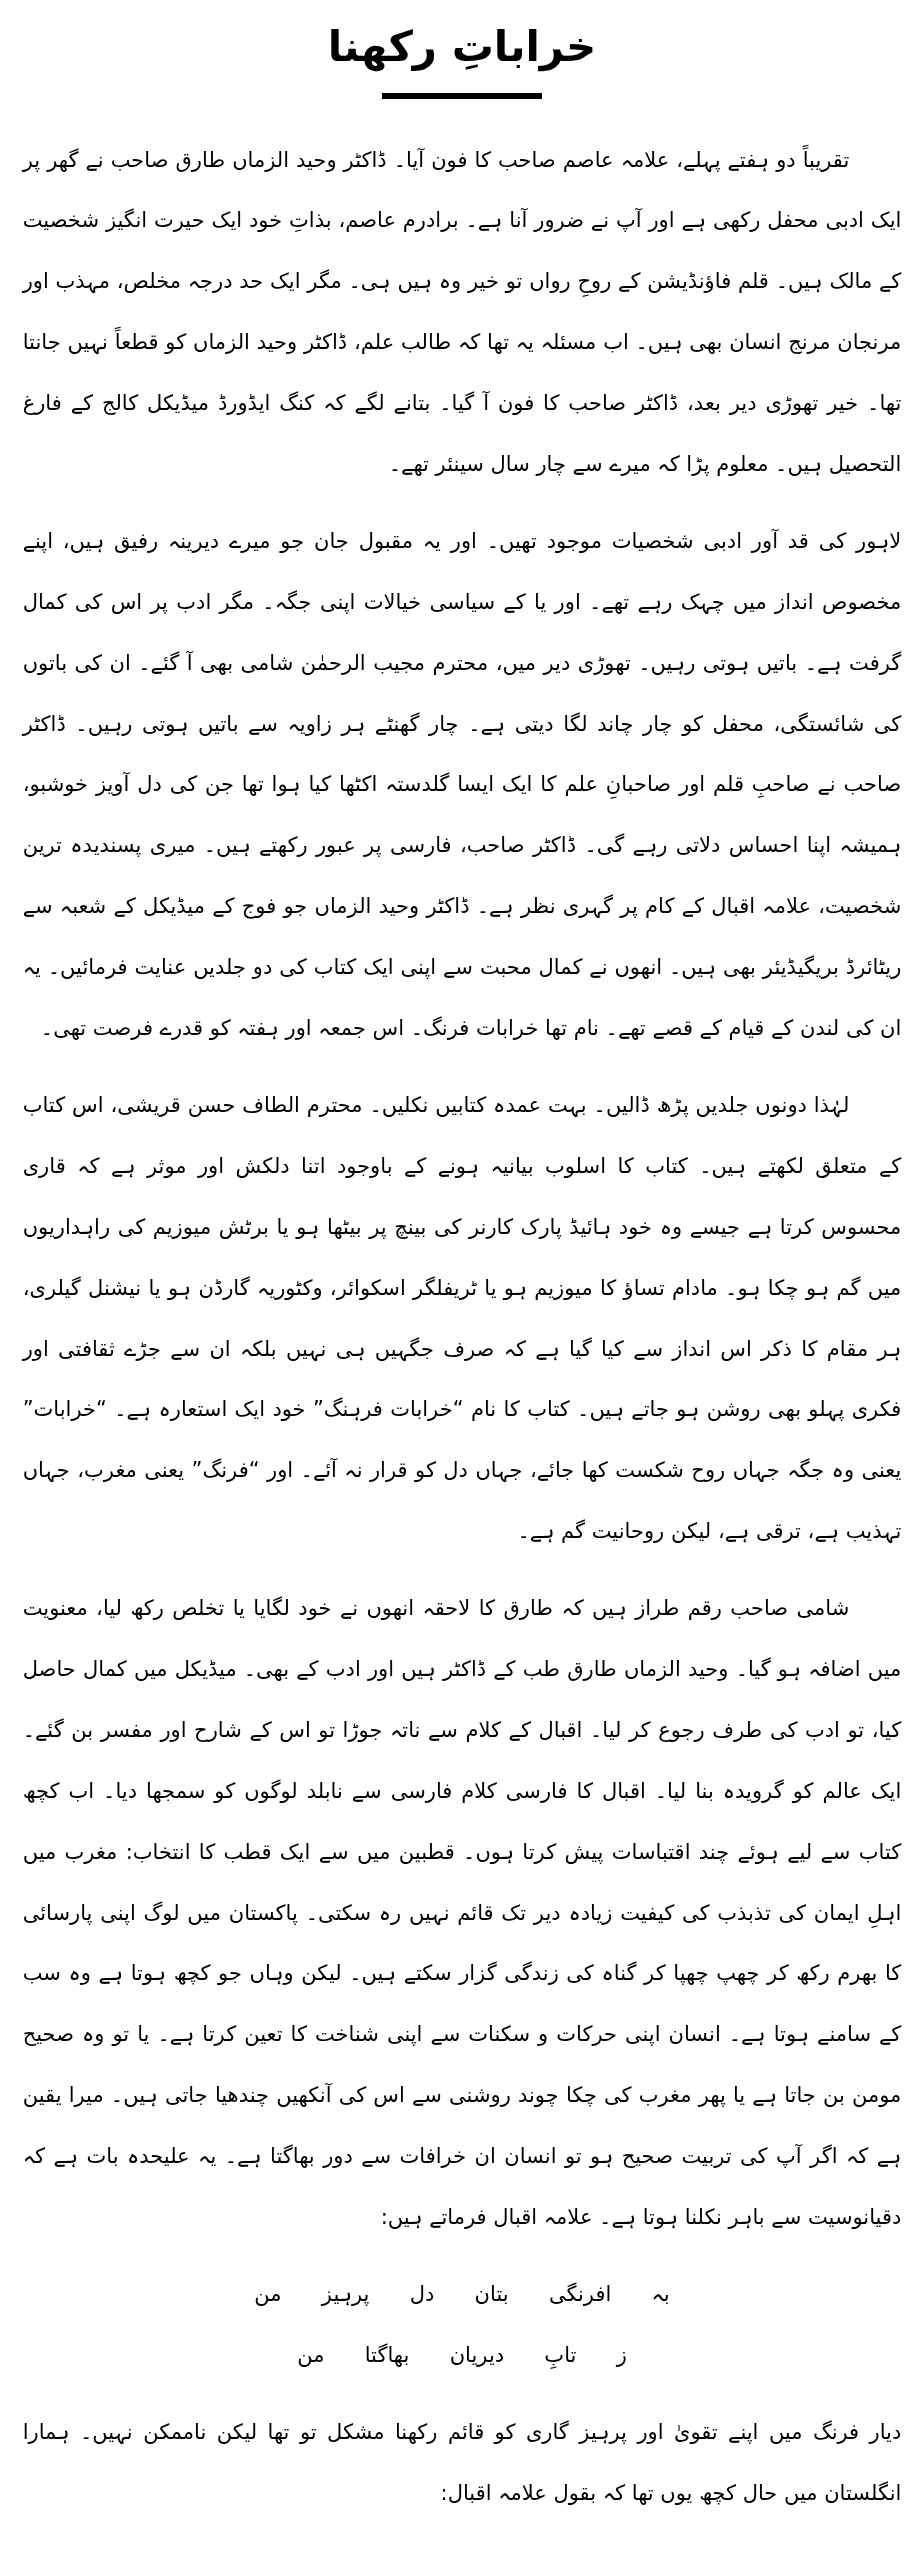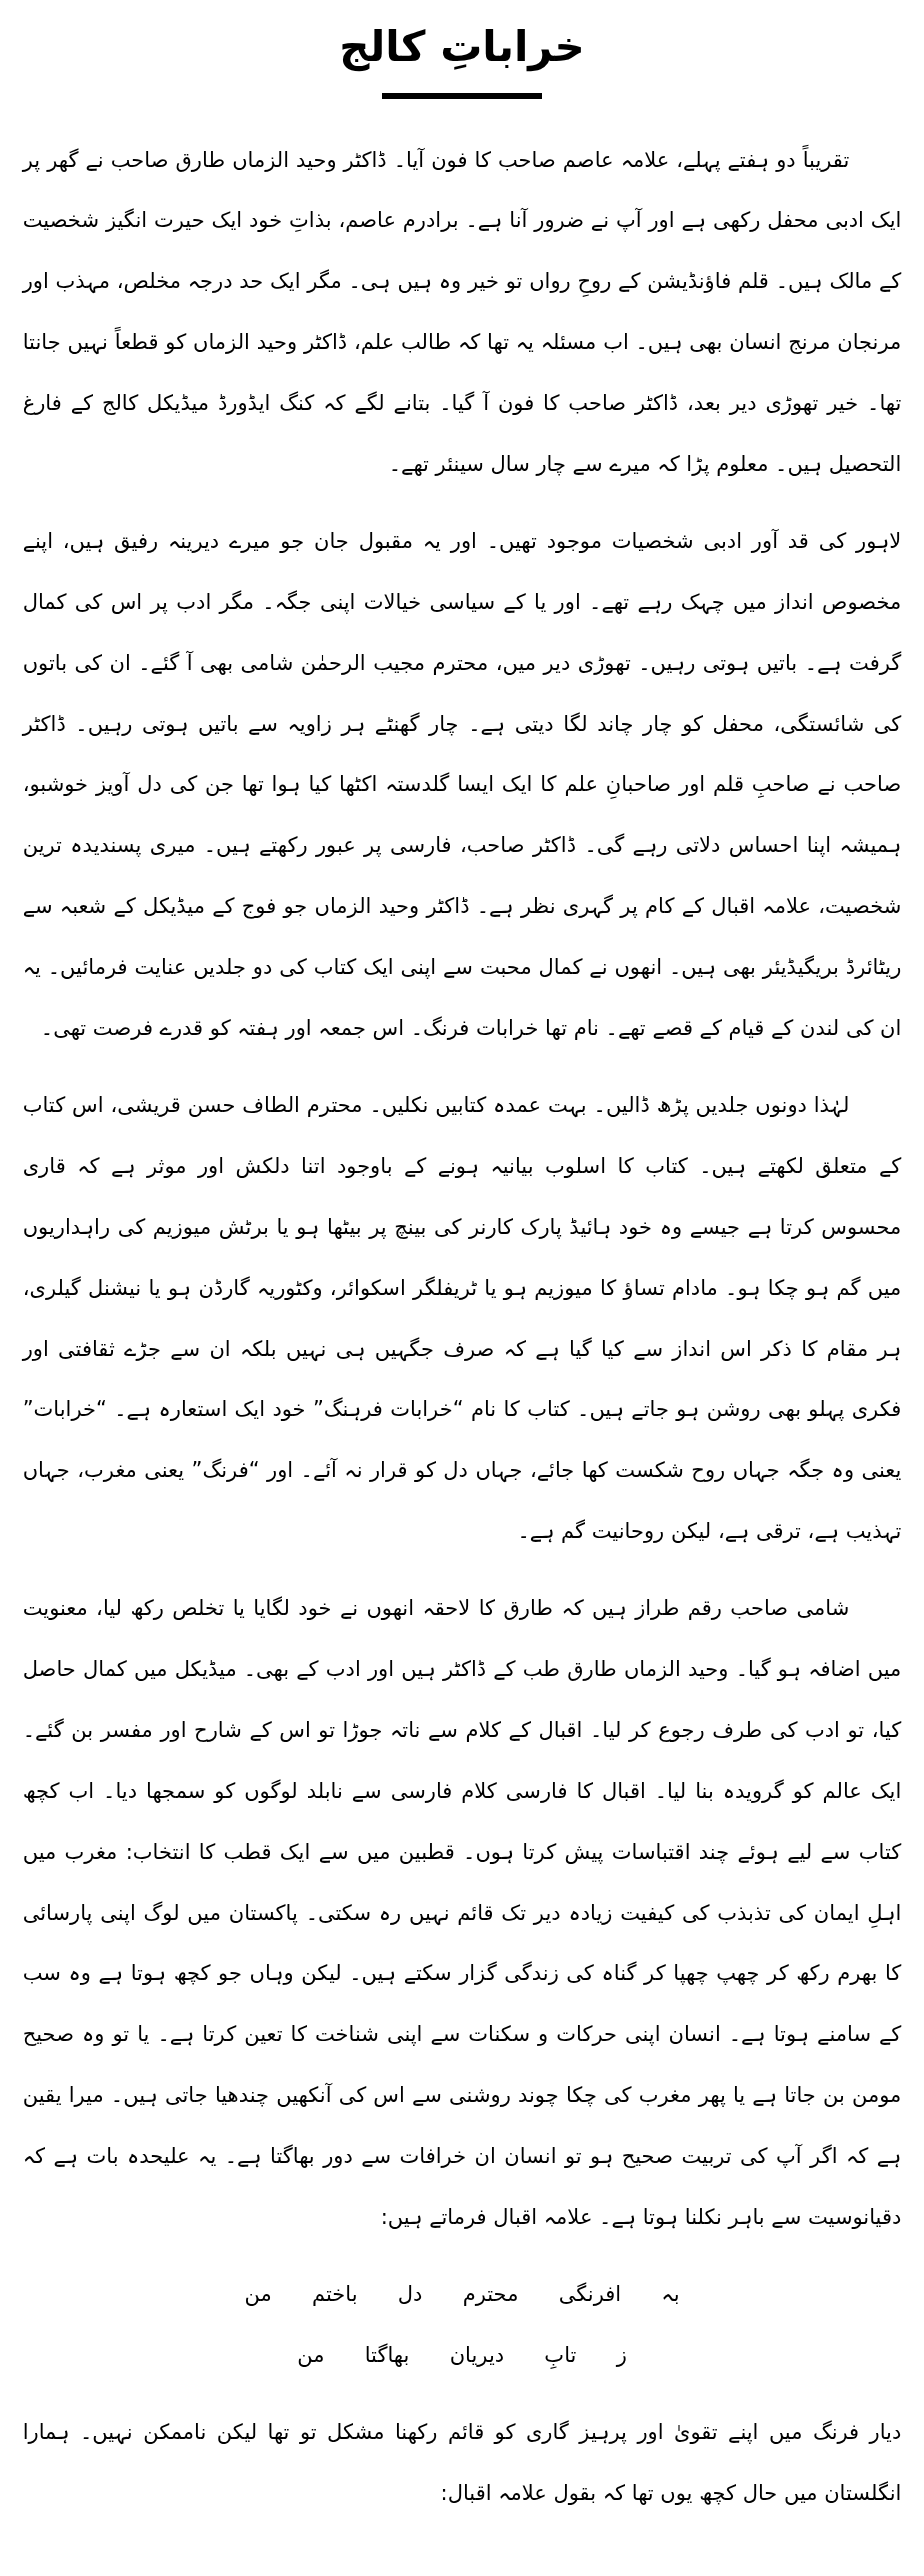--- a/index.html
+++ b/index.html
@@ -53,28 +53,28 @@
   .verse-line {
     text-align: center;
     word-spacing: 1.6em;
     white-space: nowrap;
   }
 </style>
 </head>
 <body>
 
 <div class="page">
-  <h1 class="title">خراباتِ کالج</h1>
+  <h1 class="title">خراباتِ رکھنا</h1>
   <div class="title-underline"></div>
 
   <div class="article-body" id="article-body">
       <p class="para indent">تقریباً دو ہفتے پہلے، علامہ عاصم صاحب کا فون آیا۔ ڈاکٹر وحید الزماں طارق صاحب نے گھر پر ایک ادبی محفل رکھی ہے اور آپ نے ضرور آنا ہے۔ برادرم عاصم، بذاتِ خود ایک حیرت انگیز شخصیت کے مالک ہیں۔ قلم فاؤنڈیشن کے روحِ رواں تو خیر وہ ہیں ہی۔ مگر ایک حد درجہ مخلص، مہذب اور مرنجان مرنج انسان بھی ہیں۔ اب مسئلہ یہ تھا کہ طالب علم، ڈاکٹر وحید الزماں کو قطعاً نہیں جانتا تھا۔ خیر تھوڑی دیر بعد، ڈاکٹر صاحب کا فون آ گیا۔ بتانے لگے کہ کنگ ایڈورڈ میڈیکل کالج کے فارغ التحصیل ہیں۔ معلوم پڑا کہ میرے سے چار سال سینئر تھے۔</p>
       <p class="para">لاہور کی قد آور ادبی شخصیات موجود تھیں۔ اور یہ مقبول جان جو میرے دیرینہ رفیق ہیں، اپنے مخصوص انداز میں چہک رہے تھے۔ اور یا کے سیاسی خیالات اپنی جگہ۔ مگر ادب پر اس کی کمال گرفت ہے۔ باتیں ہوتی رہیں۔ تھوڑی دیر میں، محترم مجیب الرحمٰن شامی بھی آ گئے۔ ان کی باتوں کی شائستگی، محفل کو چار چاند لگا دیتی ہے۔ چار گھنٹے ہر زاویہ سے باتیں ہوتی رہیں۔ ڈاکٹر صاحب نے صاحبِ قلم اور صاحبانِ علم کا ایک ایسا گلدستہ اکٹھا کیا ہوا تھا جن کی دل آویز خوشبو، ہمیشہ اپنا احساس دلاتی رہے گی۔ ڈاکٹر صاحب، فارسی پر عبور رکھتے ہیں۔ میری پسندیدہ ترین شخصیت، علامہ اقبال کے کام پر گہری نظر ہے۔ ڈاکٹر وحید الزماں جو فوج کے میڈیکل کے شعبہ سے ریٹائرڈ بریگیڈیئر بھی ہیں۔ انھوں نے کمال محبت سے اپنی ایک کتاب کی دو جلدیں عنایت فرمائیں۔ یہ ان کی لندن کے قیام کے قصے تھے۔ نام تھا خرابات فرنگ۔ اس جمعہ اور ہفتہ کو قدرے فرصت تھی۔</p>
       <p class="para indent">لہٰذا دونوں جلدیں پڑھ ڈالیں۔ بہت عمدہ کتابیں نکلیں۔ محترم الطاف حسن قریشی، اس کتاب کے متعلق لکھتے ہیں۔ کتاب کا اسلوب بیانیہ ہونے کے باوجود اتنا دلکش اور موثر ہے کہ قاری محسوس کرتا ہے جیسے وہ خود ہائیڈ پارک کارنر کی بینچ پر بیٹھا ہو یا برٹش میوزیم کی راہداریوں میں گم ہو چکا ہو۔ مادام تساؤ کا میوزیم ہو یا ٹریفلگر اسکوائر، وکٹوریہ گارڈن ہو یا نیشنل گیلری، ہر مقام کا ذکر اس انداز سے کیا گیا ہے کہ صرف جگہیں ہی نہیں بلکہ ان سے جڑے ثقافتی اور فکری پہلو بھی روشن ہو جاتے ہیں۔ کتاب کا نام “خرابات فرہنگ” خود ایک استعارہ ہے۔ “خرابات” یعنی وہ جگہ جہاں روح شکست کھا جائے، جہاں دل کو قرار نہ آئے۔ اور “فرنگ” یعنی مغرب، جہاں تہذیب ہے، ترقی ہے، لیکن روحانیت گم ہے۔</p>
       <p class="para indent">شامی صاحب رقم طراز ہیں کہ طارق کا لاحقہ انھوں نے خود لگایا یا تخلص رکھ لیا، معنویت میں اضافہ ہو گیا۔ وحید الزماں طارق طب کے ڈاکٹر ہیں اور ادب کے بھی۔ میڈیکل میں کمال حاصل کیا، تو ادب کی طرف رجوع کر لیا۔ اقبال کے کلام سے ناتہ جوڑا تو اس کے شارح اور مفسر بن گئے۔ ایک عالم کو گرویدہ بنا لیا۔ اقبال کا فارسی کلام فارسی سے نابلد لوگوں کو سمجھا دیا۔ اب کچھ کتاب سے لیے ہوئے چند اقتباسات پیش کرتا ہوں۔ قطبین میں سے ایک قطب کا انتخاب: مغرب میں اہلِ ایمان کی تذبذب کی کیفیت زیادہ دیر تک قائم نہیں رہ سکتی۔ پاکستان میں لوگ اپنی پارسائی کا بھرم رکھ کر چھپ چھپا کر گناہ کی زندگی گزار سکتے ہیں۔ لیکن وہاں جو کچھ ہوتا ہے وہ سب کے سامنے ہوتا ہے۔ انسان اپنی حرکات و سکنات سے اپنی شناخت کا تعین کرتا ہے۔ یا تو وہ صحیح مومن بن جاتا ہے یا پھر مغرب کی چکا چوند روشنی سے اس کی آنکھیں چندھیا جاتی ہیں۔ میرا یقین ہے کہ اگر آپ کی تربیت صحیح ہو تو انسان ان خرافات سے دور بھاگتا ہے۔ یہ علیحدہ بات ہے کہ دقیانوسیت سے باہر نکلنا ہوتا ہے۔ علامہ اقبال فرماتے ہیں:</p>
       <div class="verse">
-        <div class="verse-line">بہ افرنگی محترم دل باختم من</div>
+        <div class="verse-line">بہ افرنگی بتان دل پرہیز من</div>
         <div class="verse-line">ز تابِ دیریان بھاگتا من</div>
       </div>
       <p class="para">دیار فرنگ میں اپنے تقویٰ اور پرہیز گاری کو قائم رکھنا مشکل تو تھا لیکن ناممکن نہیں۔ ہمارا انگلستان میں حال کچھ یوں تھا کہ بقول علامہ اقبال:</p>
     </div>
 </div>
 
 
 </body></html>

